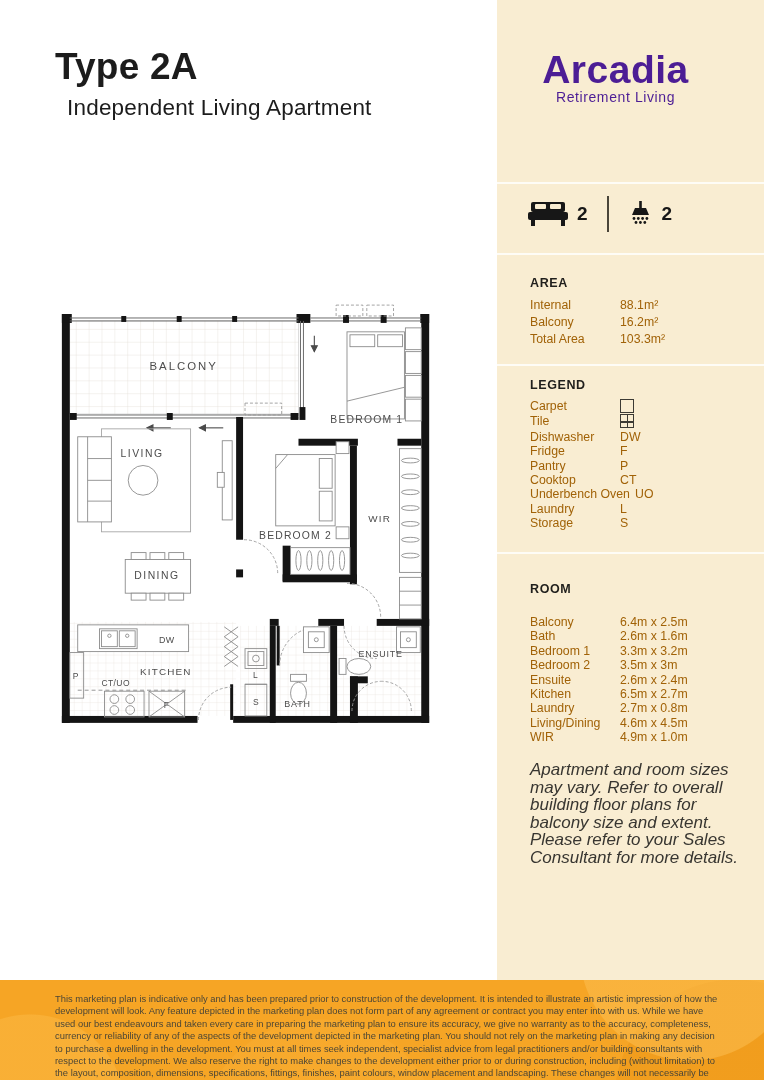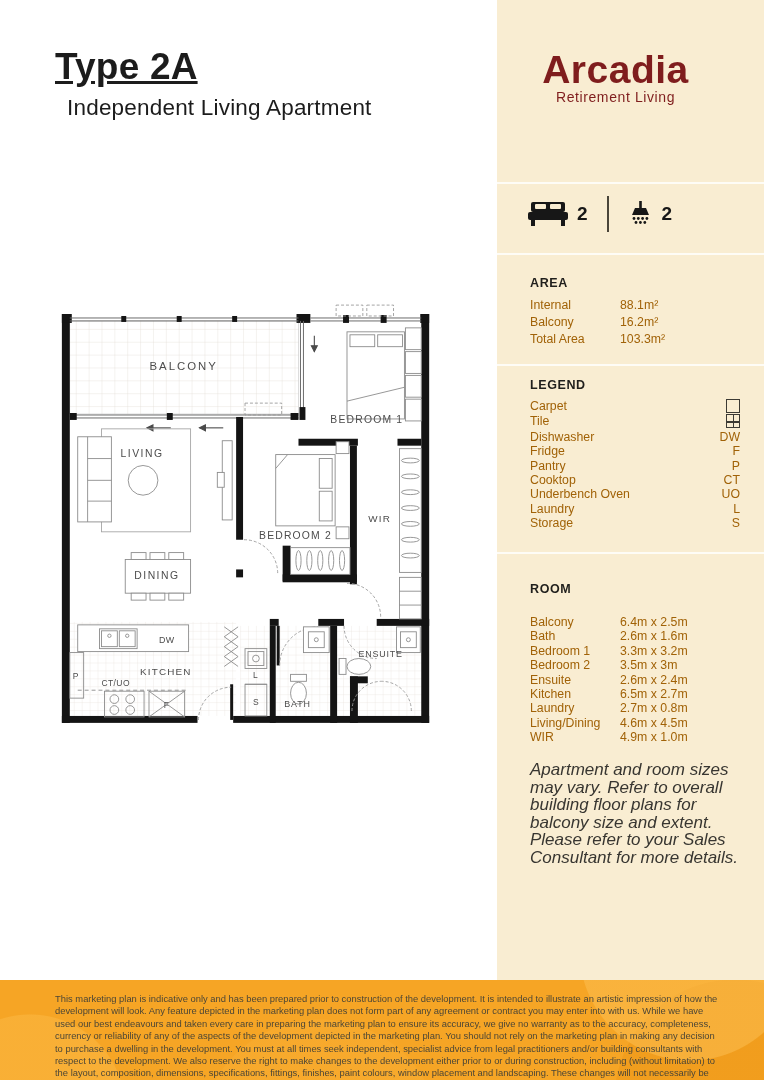--- a/index.html
+++ b/index.html
@@ -4,41 +4,41 @@
 <style>
   html,body{margin:0;padding:0;}
   body{
     width:764px;height:1080px;position:relative;overflow:hidden;
     background:#ffffff;
     font-family:"Liberation Sans","DejaVu Sans",sans-serif;
     -webkit-font-smoothing:antialiased;
   }
   
   .title-block{position:absolute;left:55px;top:48px;color:#1c1c1c;}
-  .title-block h1{margin:0;font-size:37px;font-weight:600;letter-spacing:.2px;line-height:1.05;text-decoration:underline;}
+  .title-block h1{margin:0;font-size:37px;font-weight:600;letter-spacing:.2px;line-height:1.05;}
   .title-block h2{margin:8px 0 0 12px;font-size:22.5px;font-weight:400;letter-spacing:.2px;}
 
   
   .panel{position:absolute;left:497px;top:0;width:267px;height:980px;background:#f9edd2;color:#2e2c28;}
   .divider{position:absolute;left:0;width:267px;height:2px;background:rgba(255,255,255,.8);}
-  .logo{position:absolute;top:50px;left:0;width:237px;text-align:center;color:#7f1d1d;}
+  .logo{position:absolute;top:50px;left:0;width:237px;text-align:center;color:#4c1d95;}
   .logo .brand{font-size:39px;font-weight:700;letter-spacing:.5px;line-height:1;}
   .logo .tagline{font-size:14px;font-weight:400;letter-spacing:.6px;}
 
   .summary{position:absolute;top:196px;left:31px;display:flex;align-items:center;gap:9px;}
   .summary .count{font-size:19px;font-weight:700;color:#171717;}
   .summary .vbar{width:2px;height:36px;background:#4a4539;margin:0 10px;}
 
   .sect{position:absolute;left:33px;width:210px;}
   .sect h3{margin:0 0 7px 0;font-size:12.5px;font-weight:700;letter-spacing:.6px;color:#201f1c;}
   .kv{display:flex;font-size:12.3px;color:#a16207;}
   .kv .k{width:90px;flex:0 0 90px;}
   .kv .v{padding-left:0;}
   .area-s .kv{line-height:17px;}
-  .legend-s .kv{line-height:14.4px;justify-content:space-between;}
+  .legend-s .kv{line-height:14.4px;}
   .room-s .kv{line-height:14.4px;}
   .room-s .kv .k{width:90px;flex:0 0 90px;}
   .swatch{display:inline-block;width:12px;height:12px;border:1.2px solid #3c3a34;background:transparent;vertical-align:-2px;position:relative;}
   .swatch.tile::before{content:"";position:absolute;left:50%;top:0;width:1.2px;height:100%;background:#3c3a34;}
   .swatch.tile::after{content:"";position:absolute;top:50%;left:0;height:1.2px;width:100%;background:#3c3a34;}
   .note{position:absolute;left:33px;top:744px;width:208px;font-size:17px;font-style:italic;line-height:17.5px;color:#383631;}
 
   
   .plan{position:absolute;left:50px;top:290px;width:396px;height:446px;}
 

